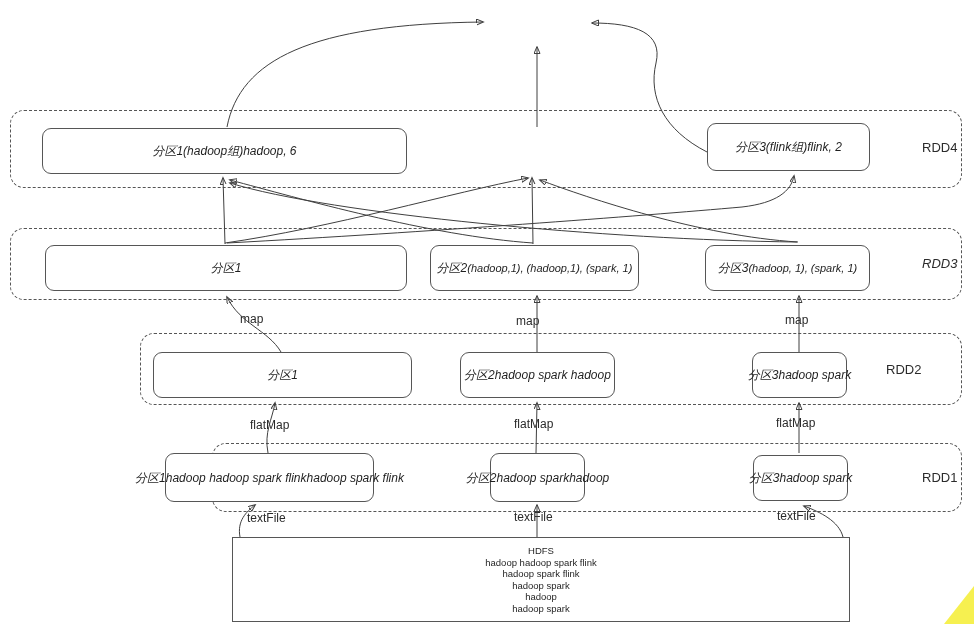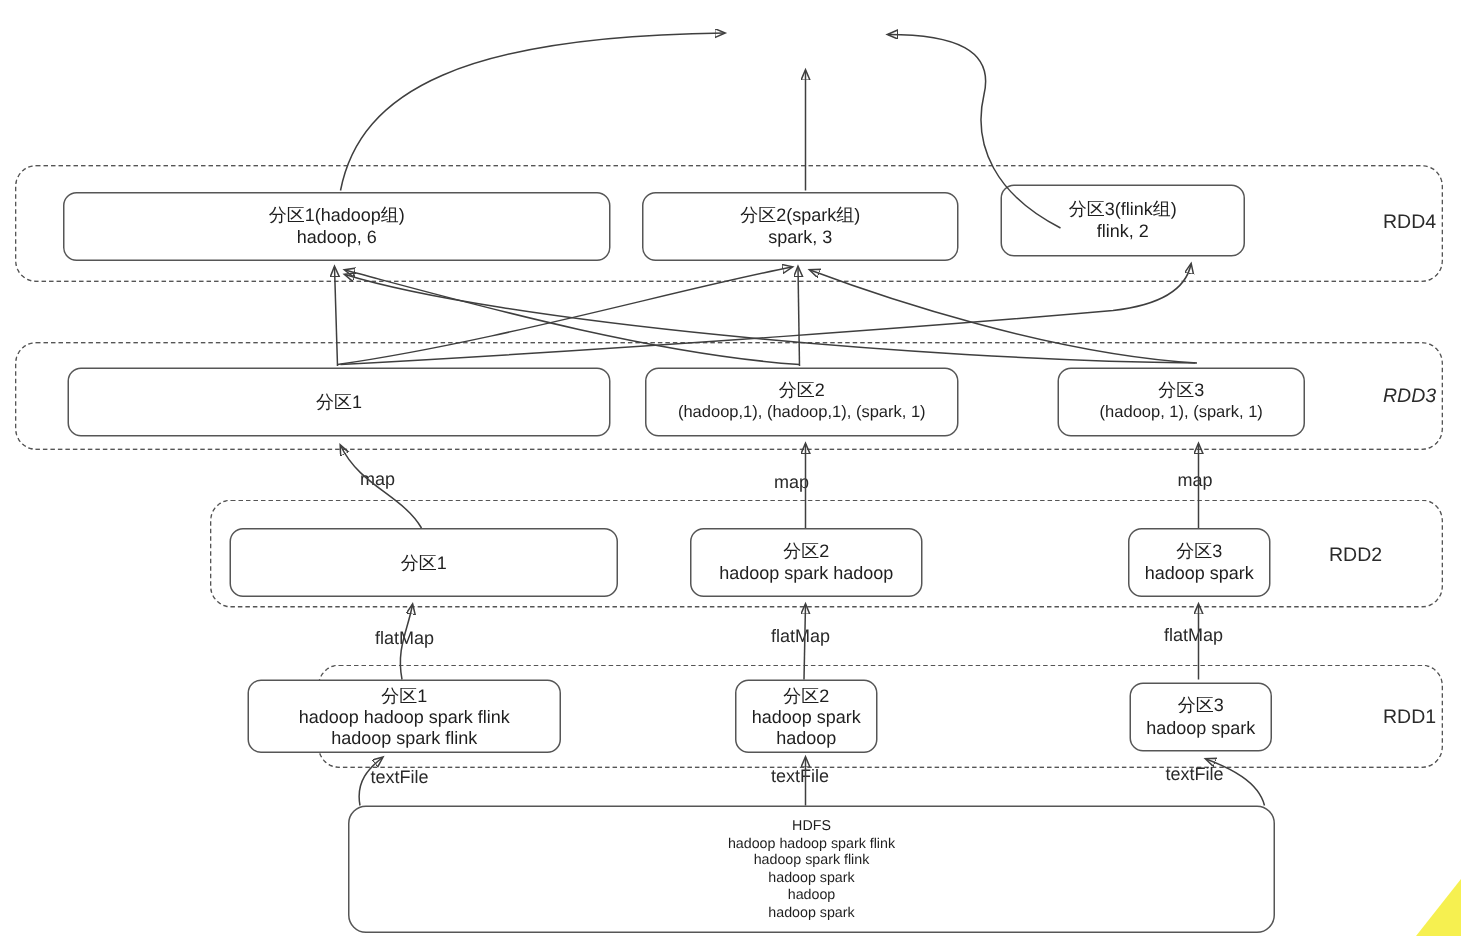--- a/index.html
+++ b/index.html
@@ -4,31 +4,31 @@
 <style>
   html,body{margin:0;padding:0;background:#fff;}
   .stage{
     position:relative;width:974px;height:624px;background:#ffffff;overflow:hidden;
     font-family:"Liberation Sans", sans-serif;color:#222;
   }
   .dashedbox{position:absolute;border:1px dashed #555;border-radius:14px;background:transparent;}
   .rddlabel{position:absolute;font-size:13px;color:#2b2b2b;width:42px;text-align:left;}
   .node{
     position:absolute;border:1px solid #565656;border-radius:9px;background:#fff;
-    display:flex;flex-direction:column;align-items:center;justify-content:center;
-    text-align:center;font-size:12px;line-height:15px;white-space:nowrap;color:#1f1f1f;
+    display:flex;flex-direction:row;align-items:center;justify-content:center;
+    text-align:center;font-size:12px;line-height:15px;white-space:nowrap;color:#1f1f1f;font-style:italic;
   }
   .node .content{font-size:12px;}
   .node .content.tight{font-size:11px;}
   .driver{
     position:absolute;border:1px dashed #666;border-radius:7px;background:#fff;
     display:flex;align-items:center;justify-content:center;font-size:12px;color:#1f1f1f;
   }
   .hdfs{
-    position:absolute;border:1px solid #565656;border-radius:12px;background:#fff;
+    position:absolute;border:1px solid #565656;border-radius:0;background:#fff;
     display:flex;flex-direction:column;align-items:center;justify-content:center;
     text-align:center;font-size:9.5px;line-height:11.5px;color:#1f1f1f;
   }
   .elabel{position:absolute;font-size:12px;color:#2a2a2a;background:transparent;}
   .note{
     position:absolute;left:38px;top:538px;width:94px;text-align:center;
     font-size:13px;line-height:16.5px;color:#2a2a2a;
   }
   svg.overlay{position:absolute;left:0;top:0;width:974px;height:624px;pointer-events:none;}
   svg.overlay path{fill:none;stroke:#3f3f3f;stroke-width:1;}
@@ -39,25 +39,21 @@
 <div class="stage">
 
 
   <div class="dashedbox" style="left:10px;top:110px;width:950px;height:76px;"></div>
   <div class="rddlabel" style="left:922px;top:140px;">RDD4</div>
 
   <div class="node" style="left:42px;top:128px;width:363px;height:44px;">
     <span>分区1(hadoop组)</span>
     <span class="content">hadoop, 6</span>
   </div>
-  <div class="node" style="left:428px;top:128px;width:209px;height:44px;">
-    <span>分区2(spark组)</span>
-    <span class="content">spark, 3</span>
-  </div>
-  <div class="node" style="left:667px;top:123px;width:161px;height:46px;">
+  <div class="node" style="left:707px;top:123px;width:161px;height:46px;">
     <span>分区3(flink组)</span>
     <span class="content">flink, 2</span>
   </div>
 
   <div class="dashedbox" style="left:10px;top:228px;width:950px;height:70px;"></div>
   <div class="rddlabel" style="left:922px;top:256px;font-style:italic;">RDD3</div>
 
   <div class="node" style="left:45px;top:245px;width:360px;height:44px;">
     <span>分区1</span>
   </div>

